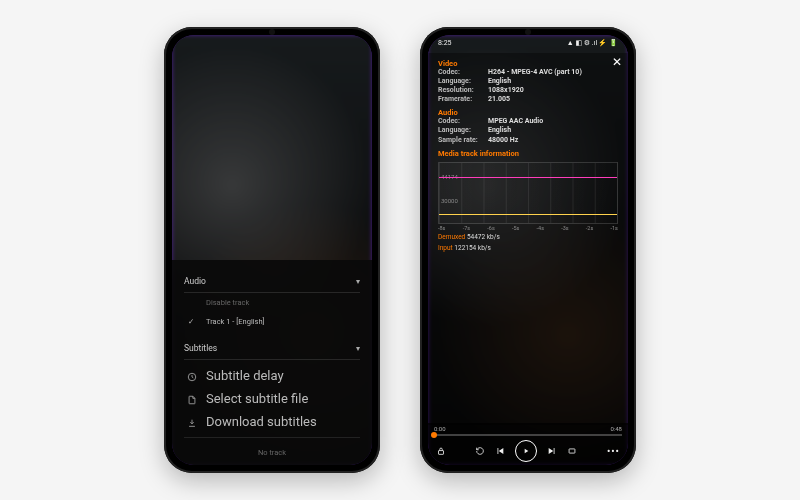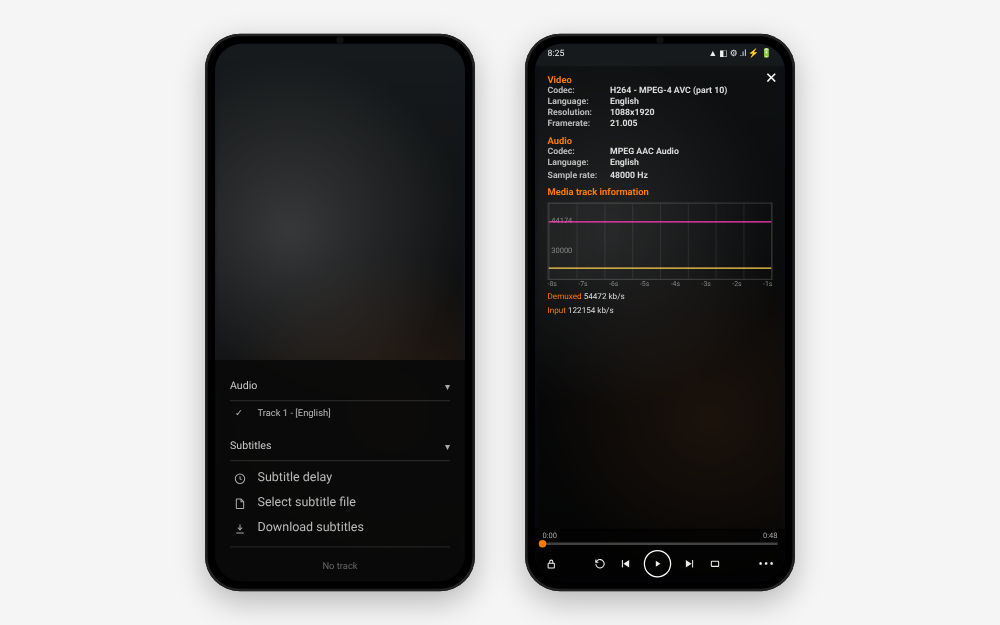--- a/index.html
+++ b/index.html
@@ -23,21 +23,21 @@
     box-shadow: 0 8px 24px rgba(0,0,0,0.25), inset 0 0 0 2px #222;
     position: relative;
     overflow: hidden;
   }
   .screen {
     width: 100%;
     height: 100%;
     border-radius: 22px;
     overflow: hidden;
     position: relative;
-    background: #0f172a;
+    background: #4c1d95;
     color: #ddd;
     font-size: 8px;
   }
   .notch {
     position: absolute;
     top: 2px;
     left: 50%;
     transform: translateX(-50%);
     width: 6px;
     height: 6px;
@@ -79,24 +79,24 @@
     font-size: 7.5px;
     color: #bbb;
   }
   .track-row.disabled { color: #666; }
   .check-icon { width: 10px; display:inline-block; }
   .sub-actions {
     padding-top: 4px;
   }
   .sub-action {
     display: flex;
-    align-items: flex-start;
+    align-items: flex-end;
     gap: 8px;
     padding: 4px 2px;
-    font-size: 10px;
+    font-size: 13px;
     color: #bbb;
   }
   .sub-action .ic { width: 12px; height: 12px; display:flex; align-items:center; justify-content:center; color:#aaa; }
   .hr { border: none; border-top: 1px solid rgba(255,255,255,0.1); margin: 4px 0; }
   .no-track { text-align: center; color: #666; font-size: 7.5px; padding: 6px 0 2px; }
   .chev { font-size: 8px; color:#aaa; }
 
   
   .status-bar {
     position: absolute;
@@ -200,20 +200,24 @@
   <div class="screen">
     <div class="video-bg"></div>
 
     <div class="panel-bottom">
 
       <div class="section-row">
         <span>Audio</span>
         <span class="chev">▾</span>
       </div>
 
+      <div class="track-row disabled">
+        <span class="check-icon"></span>
+        <span>Disable track</span>
+      </div>
       <div class="track-row">
         <span class="check-icon">✓</span>
         <span>Track 1 - [English]</span>
       </div>
 
       <div class="section-row" style="margin-top:6px;">
         <span>Subtitles</span>
         <span class="chev">▾</span>
       </div>
 

